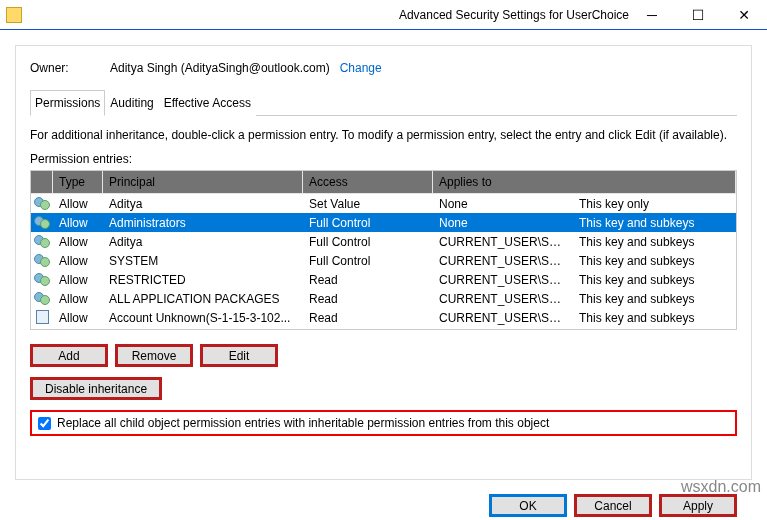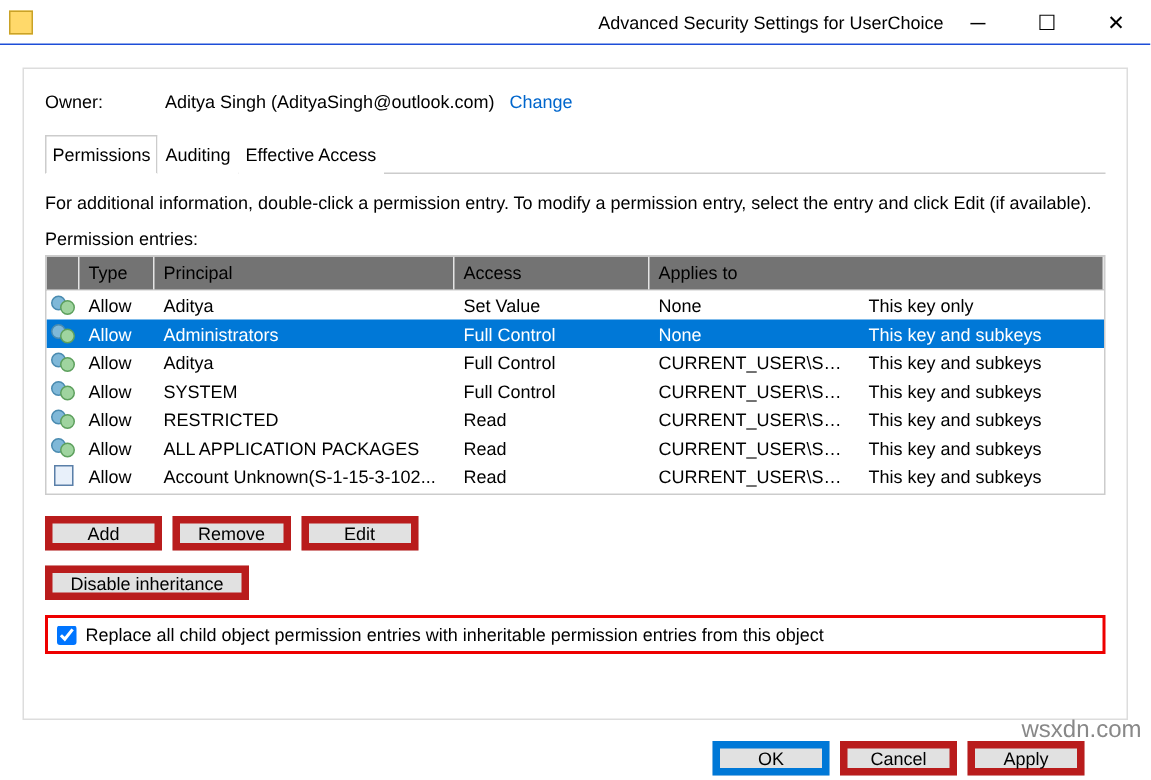--- a/index.html
+++ b/index.html
@@ -30,25 +30,25 @@
 .c2 { width: 200px; flex-shrink: 0; }
 .c3 { width: 130px; flex-shrink: 0; }
 .c4 { width: 140px; flex-shrink: 0; }
 .c5 { flex: 1; }
 .pi { width: 16px; height: 14px; display: inline-block; position: relative; }
 .pi::before { content: ""; position: absolute; left: 0; top: 2px; width: 8px; height: 8px; border-radius: 50%; background: #7fb8d8; border: 1px solid #4a8bb0; }
 .pi::after { content: ""; position: absolute; left: 6px; top: 5px; width: 8px; height: 8px; border-radius: 50%; background: #9fd49f; border: 1px solid #5da05d; }
 .pi.doc::before { content: ""; position: absolute; left: 2px; top: 1px; width: 11px; height: 12px; border-radius: 0; background: #e8f0fa; border: 1px solid #5a7fa8; }
 .pi.doc::after { display: none; }
 .btns { display: flex; gap: 7px; margin-top: 14px; }
-.btn { min-width: 78px; height: 23px; border: 5px solid #b91c1c; background: #e1e1e1; font-size: 12px; font-family: inherit; cursor: pointer; padding: 0 12px; }
+.btn { min-width: 78px; height: 23px; border: 3px solid #b91c1c; background: #e1e1e1; font-size: 12px; font-family: inherit; cursor: pointer; padding: 0 12px; }
 .disinh { margin-top: 10px; }
 .chkrow { margin-top: 10px; border: 2px solid #e00; padding: 4px 6px; display: flex; align-items: center; gap: 6px; }
 .chkrow input { width: 13px; height: 13px; }
-.dlgbtns { position: absolute; right: 28px; bottom: -38px; display: flex; gap: 7px; }
+.dlgbtns { position: absolute; right: 14px; bottom: -38px; display: flex; gap: 7px; }
 .dlgbtns .btn.def { border-color: #0078d7; }
 .watermark { position: absolute; right: 6px; bottom: 24px; font-size: 16px; color: #888; z-index: 10; }
 </style>
 </head>
 <body>
 
 <div class="titlebar">
   <span class="icon"></span>
   <span class="title">Advanced Security Settings for UserChoice</span>
   <div class="ctrls">
@@ -66,21 +66,21 @@
       <span>Aditya Singh (AdityaSingh@outlook.com)</span>
       <span class="link">Change</span>
     </div>
 
     <div class="tabs">
       <div class="tab active">Permissions</div>
       <div class="tab">Auditing</div>
       <div class="tab">Effective Access</div>
     </div>
 
-    <div class="info">For additional information, double-click a permission entry. To modify a permission entry, select the entry and click Edit (if available).</div>
+    <div class="info">For additional inheritance, double-click a permission entry. To modify a permission entry, select the entry and click Edit (if available).</div>
     <div class="sublbl">Permission entries:</div>
 
     <div class="grid">
       <div class="ghead">
         <div class="c0"></div>
         <div class="c1">Type</div>
         <div class="c2">Principal</div>
         <div class="c3">Access</div>
         <div class="c5">Applies to</div>
       </div>

